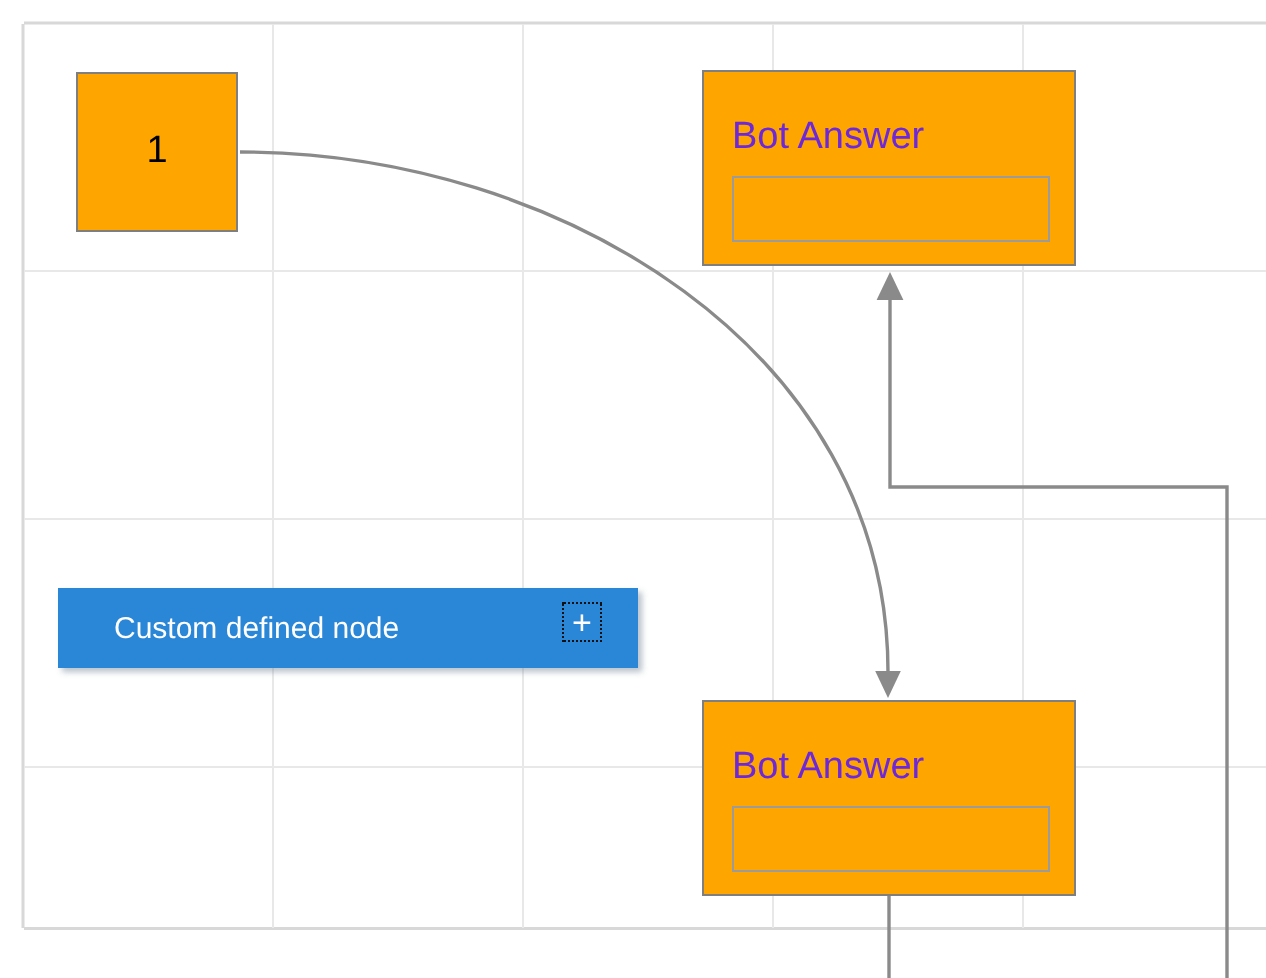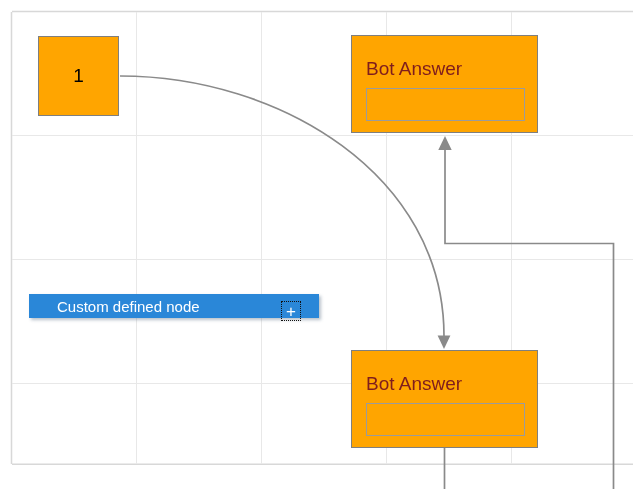--- a/index.html
+++ b/index.html
@@ -23,34 +23,34 @@
   .node-square {
     left: 38px; top: 36px; width: 81px; height: 80px;
     display: flex; align-items: center; justify-content: center;
     font-size: 19px; color: #000;
   }
   .node-bot { width: 187px; height: 98px; }
   .node-bot.pos-top    { left: 351px; top: 35px; }
   .node-bot.pos-bottom { left: 351px; top: 350px; }
   .bot-title {
     position: absolute; left: 14px; top: 22px;
-    font-size: 19px; color: #7f1d1d; white-space: nowrap;
+    font-size: 19px; color: #6d28d9; white-space: nowrap;
   }
   .bot-field {
     position: absolute; left: 14px; top: 52px;
     width: 159px; height: 33px;
     border: 1px solid #9B9B9B;
     box-sizing: border-box;
     background: transparent;
   }
 
   
   .palette-btn {
     position: absolute; left: 29px; top: 294px;
-    width: 290px; height: 24px;
+    width: 290px; height: 40px;
     background: #2A87D8;
     box-shadow: 2px 2px 3px rgba(100,120,140,0.45);
     display: flex; align-items: center;
     cursor: pointer;
   }
   .btn-label {
     margin-left: 28px;
     color: #ffffff; font-size: 15px; white-space: nowrap;
   }
   .plus-box {

